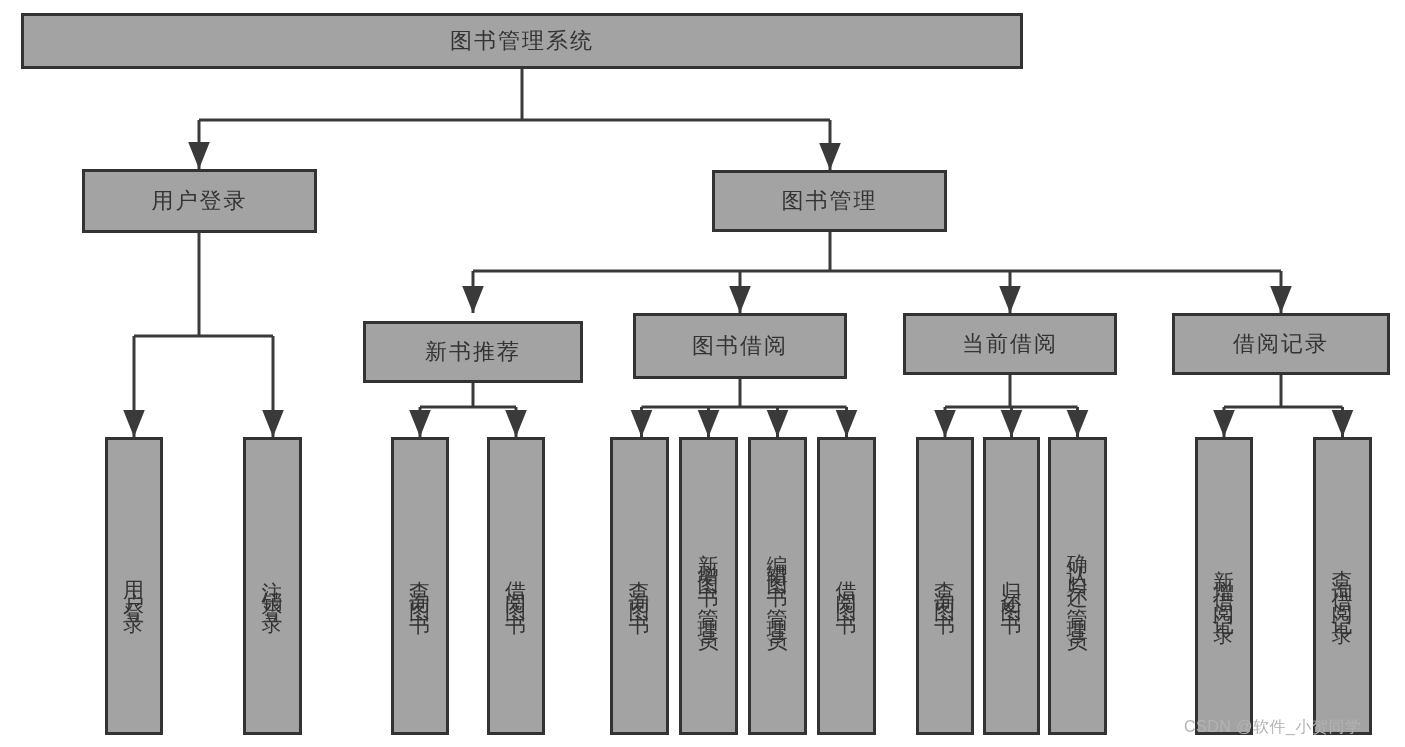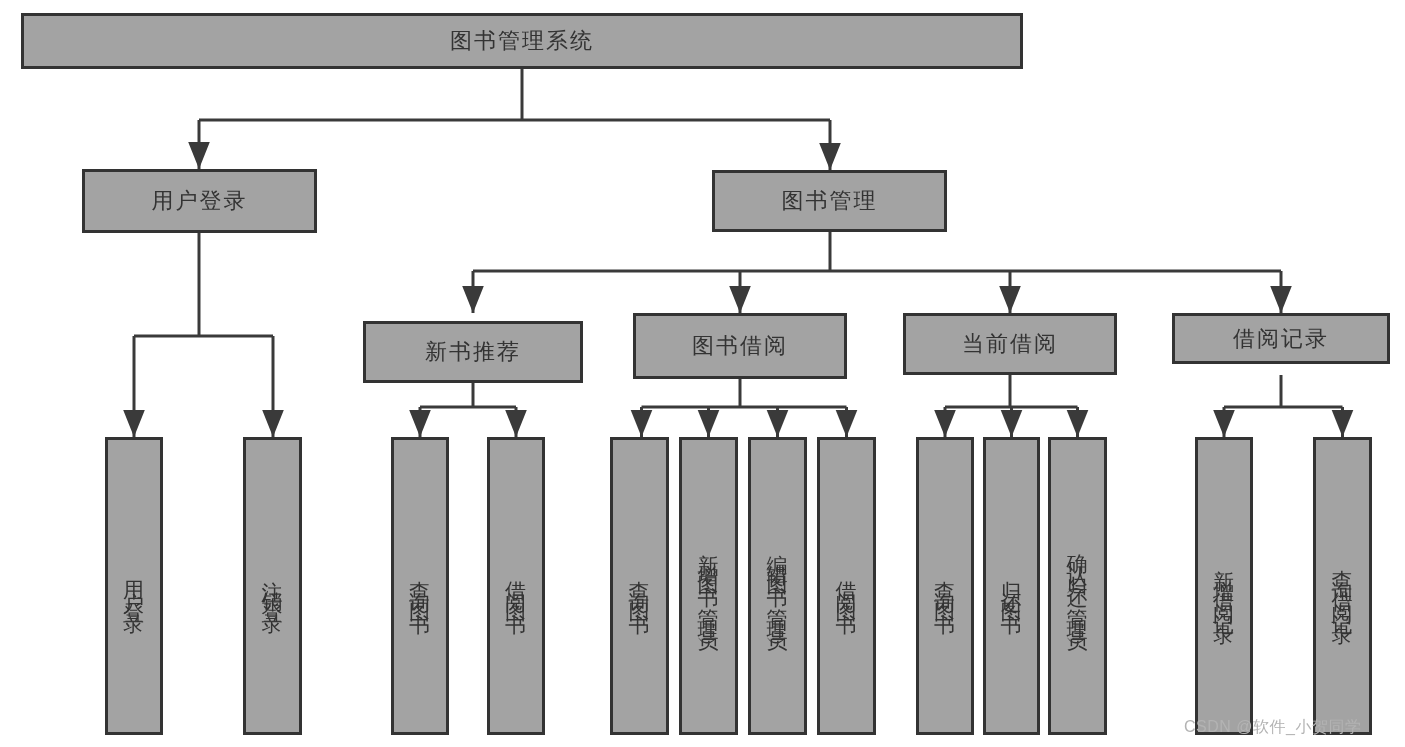--- a/index.html
+++ b/index.html
@@ -124,21 +124,21 @@
 </svg>
 
 <div class="node" style="left:21px; top:13px; width:1002px; height:56px;">图书管理系统</div>
 
 <div class="node" style="left:82px; top:169px; width:235px; height:64px;">用户登录</div>
 <div class="node" style="left:712px; top:170px; width:235px; height:62px;">图书管理</div>
 
 <div class="node" style="left:363px; top:313px; width:220px; height:62px;margin-top:8px;">新书推荐</div>
 <div class="node" style="left:633px; top:313px; width:214px; height:66px;">图书借阅</div>
 <div class="node" style="left:903px; top:313px; width:214px; height:62px;">当前借阅</div>
-<div class="node" style="left:1172px; top:313px; width:218px; height:51px;">借阅记录</div>
+<div class="node" style="left:1172px; top:313px; width:218px; height:62px;">借阅记录</div>
 
 <div class="node leaf" style="left:105px; top:437px; width:58px; height:298px;">用户登录</div>
 <div class="node leaf" style="left:243px; top:437px; width:59px; height:298px;">注销登录</div>
 
 <div class="node leaf" style="left:391px; top:437px; width:58px; height:298px;">查询图书</div>
 <div class="node leaf" style="left:487px; top:437px; width:58px; height:298px;">借阅图书</div>
 
 <div class="node leaf" style="left:610px; top:437px; width:59px; height:298px;">查询图书</div>
 <div class="node leaf" style="left:679px; top:437px; width:59px; height:298px;">新增图书（管理员）</div>
 <div class="node leaf" style="left:748px; top:437px; width:59px; height:298px;">编辑图书（管理员）</div>

